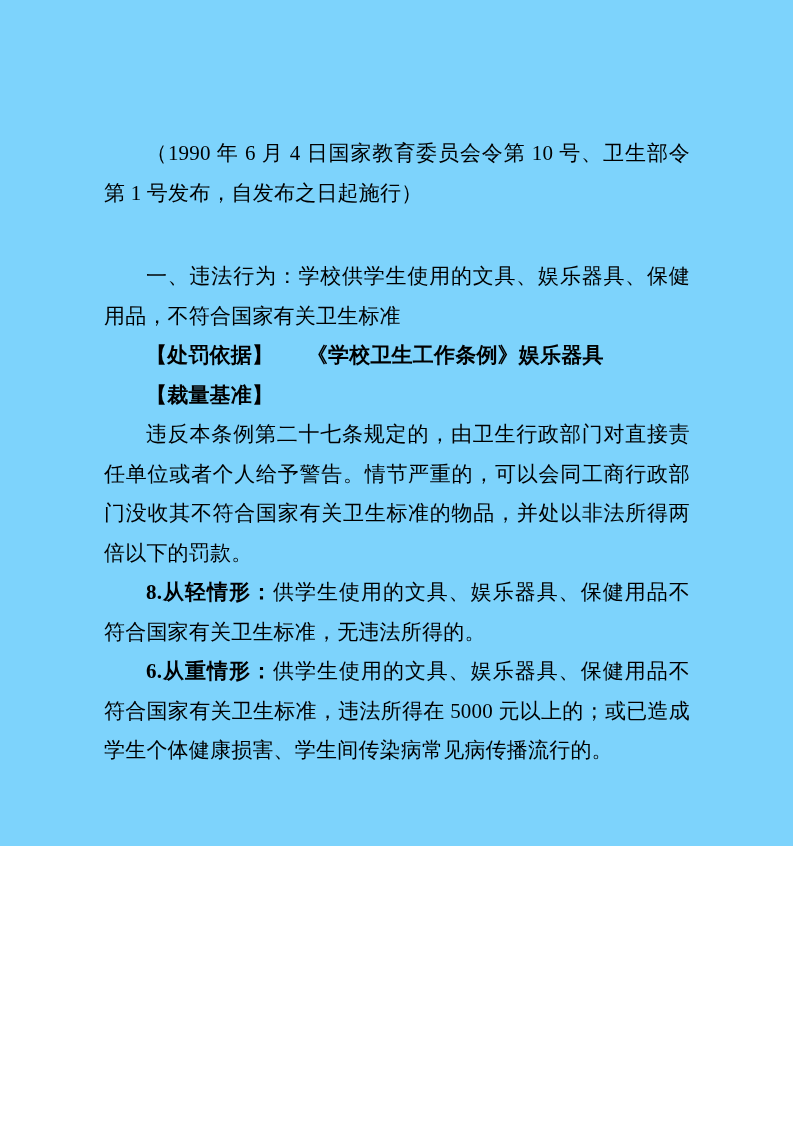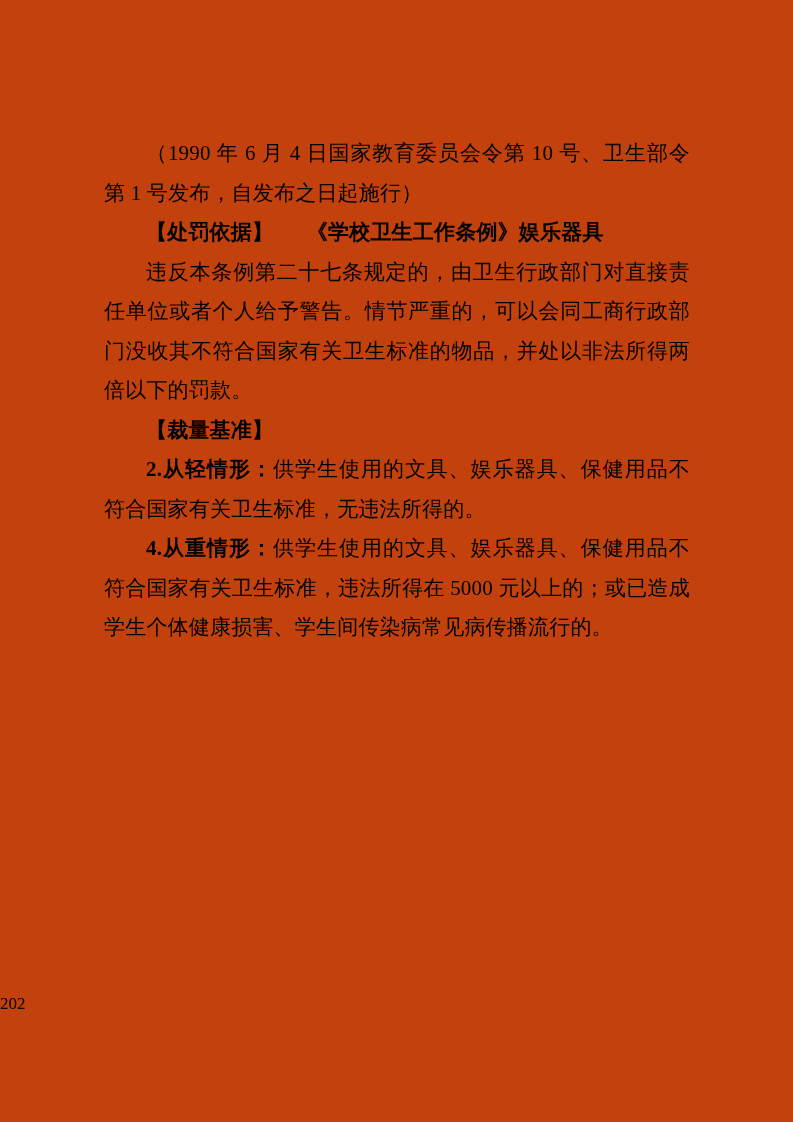--- a/index.html
+++ b/index.html
@@ -3,22 +3,22 @@
 <meta charset="utf-8">
 <style>
   html, body {
     margin: 0;
     padding: 0;
     background: #ffffff;
   }
   .page {
     position: relative;
     width: 793px;
-    height: 1122px;
-    background: #c2410c;
+    height: 846px;
+    background: #7dd3fc;
     color: #000000;
     font-family: "Liberation Serif", "DejaVu Serif", serif;
     overflow: hidden;
   }
   .text-block {
     position: absolute;
     left: 104px;
     top: 134px;
     width: 586px;
     font-size: 21px;
@@ -51,38 +51,39 @@
   }
 </style>
 </head>
 <body>
 
 <div class="page">
   <div class="text-block">
 
     <p>（1990 年 6 月 4 日国家教育委员会令第 10 号、卫生部令第 1 号发布，自发布之日起施行）</p>
 
+    <p class="gap-above">一、违法行为：学校供学生使用的文具、娱乐器具、保健用品，不符合国家有关卫生标准</p>
 
     <p>
       <span class="bold">【处罚依据】</span><span class="bold ref-gap">《学校卫生工作条例》娱乐器具</span>
     </p>
 
-    <p>违反本条例第二十七条规定的，由卫生行政部门对直接责任单位或者个人给予警告。情节严重的，可以会同工商行政部门没收其不符合国家有关卫生标准的物品，并处以非法所得两倍以下的罚款。</p>
-
     <p>
       <span class="bold">【裁量基准】</span>
     </p>
 
+    <p>违反本条例第二十七条规定的，由卫生行政部门对直接责任单位或者个人给予警告。情节严重的，可以会同工商行政部门没收其不符合国家有关卫生标准的物品，并处以非法所得两倍以下的罚款。</p>
+
     <p>
-      <span class="bold">2.从轻情形：</span><span>供学生使用的文具、娱乐器具、保健用品不符合国家有关卫生标准，无违法所得的。</span>
+      <span class="bold">8.从轻情形：</span><span>供学生使用的文具、娱乐器具、保健用品不符合国家有关卫生标准，无违法所得的。</span>
     </p>
 
 
 
 
     <p>
-      <span class="bold">4.从重情形：</span><span>供学生使用的文具、娱乐器具、保健用品不符合国家有关卫生标准，违法所得在 5000 元以上的；或已造成学生个体健康损害、学生间传染病常见病传播流行的。</span>
+      <span class="bold">6.从重情形：</span><span>供学生使用的文具、娱乐器具、保健用品不符合国家有关卫生标准，违法所得在 5000 元以上的；或已造成学生个体健康损害、学生间传染病常见病传播流行的。</span>
     </p>
 
   </div>
 
   <div class="page-footer">202</div>
 </div>
 
 </body></html>

